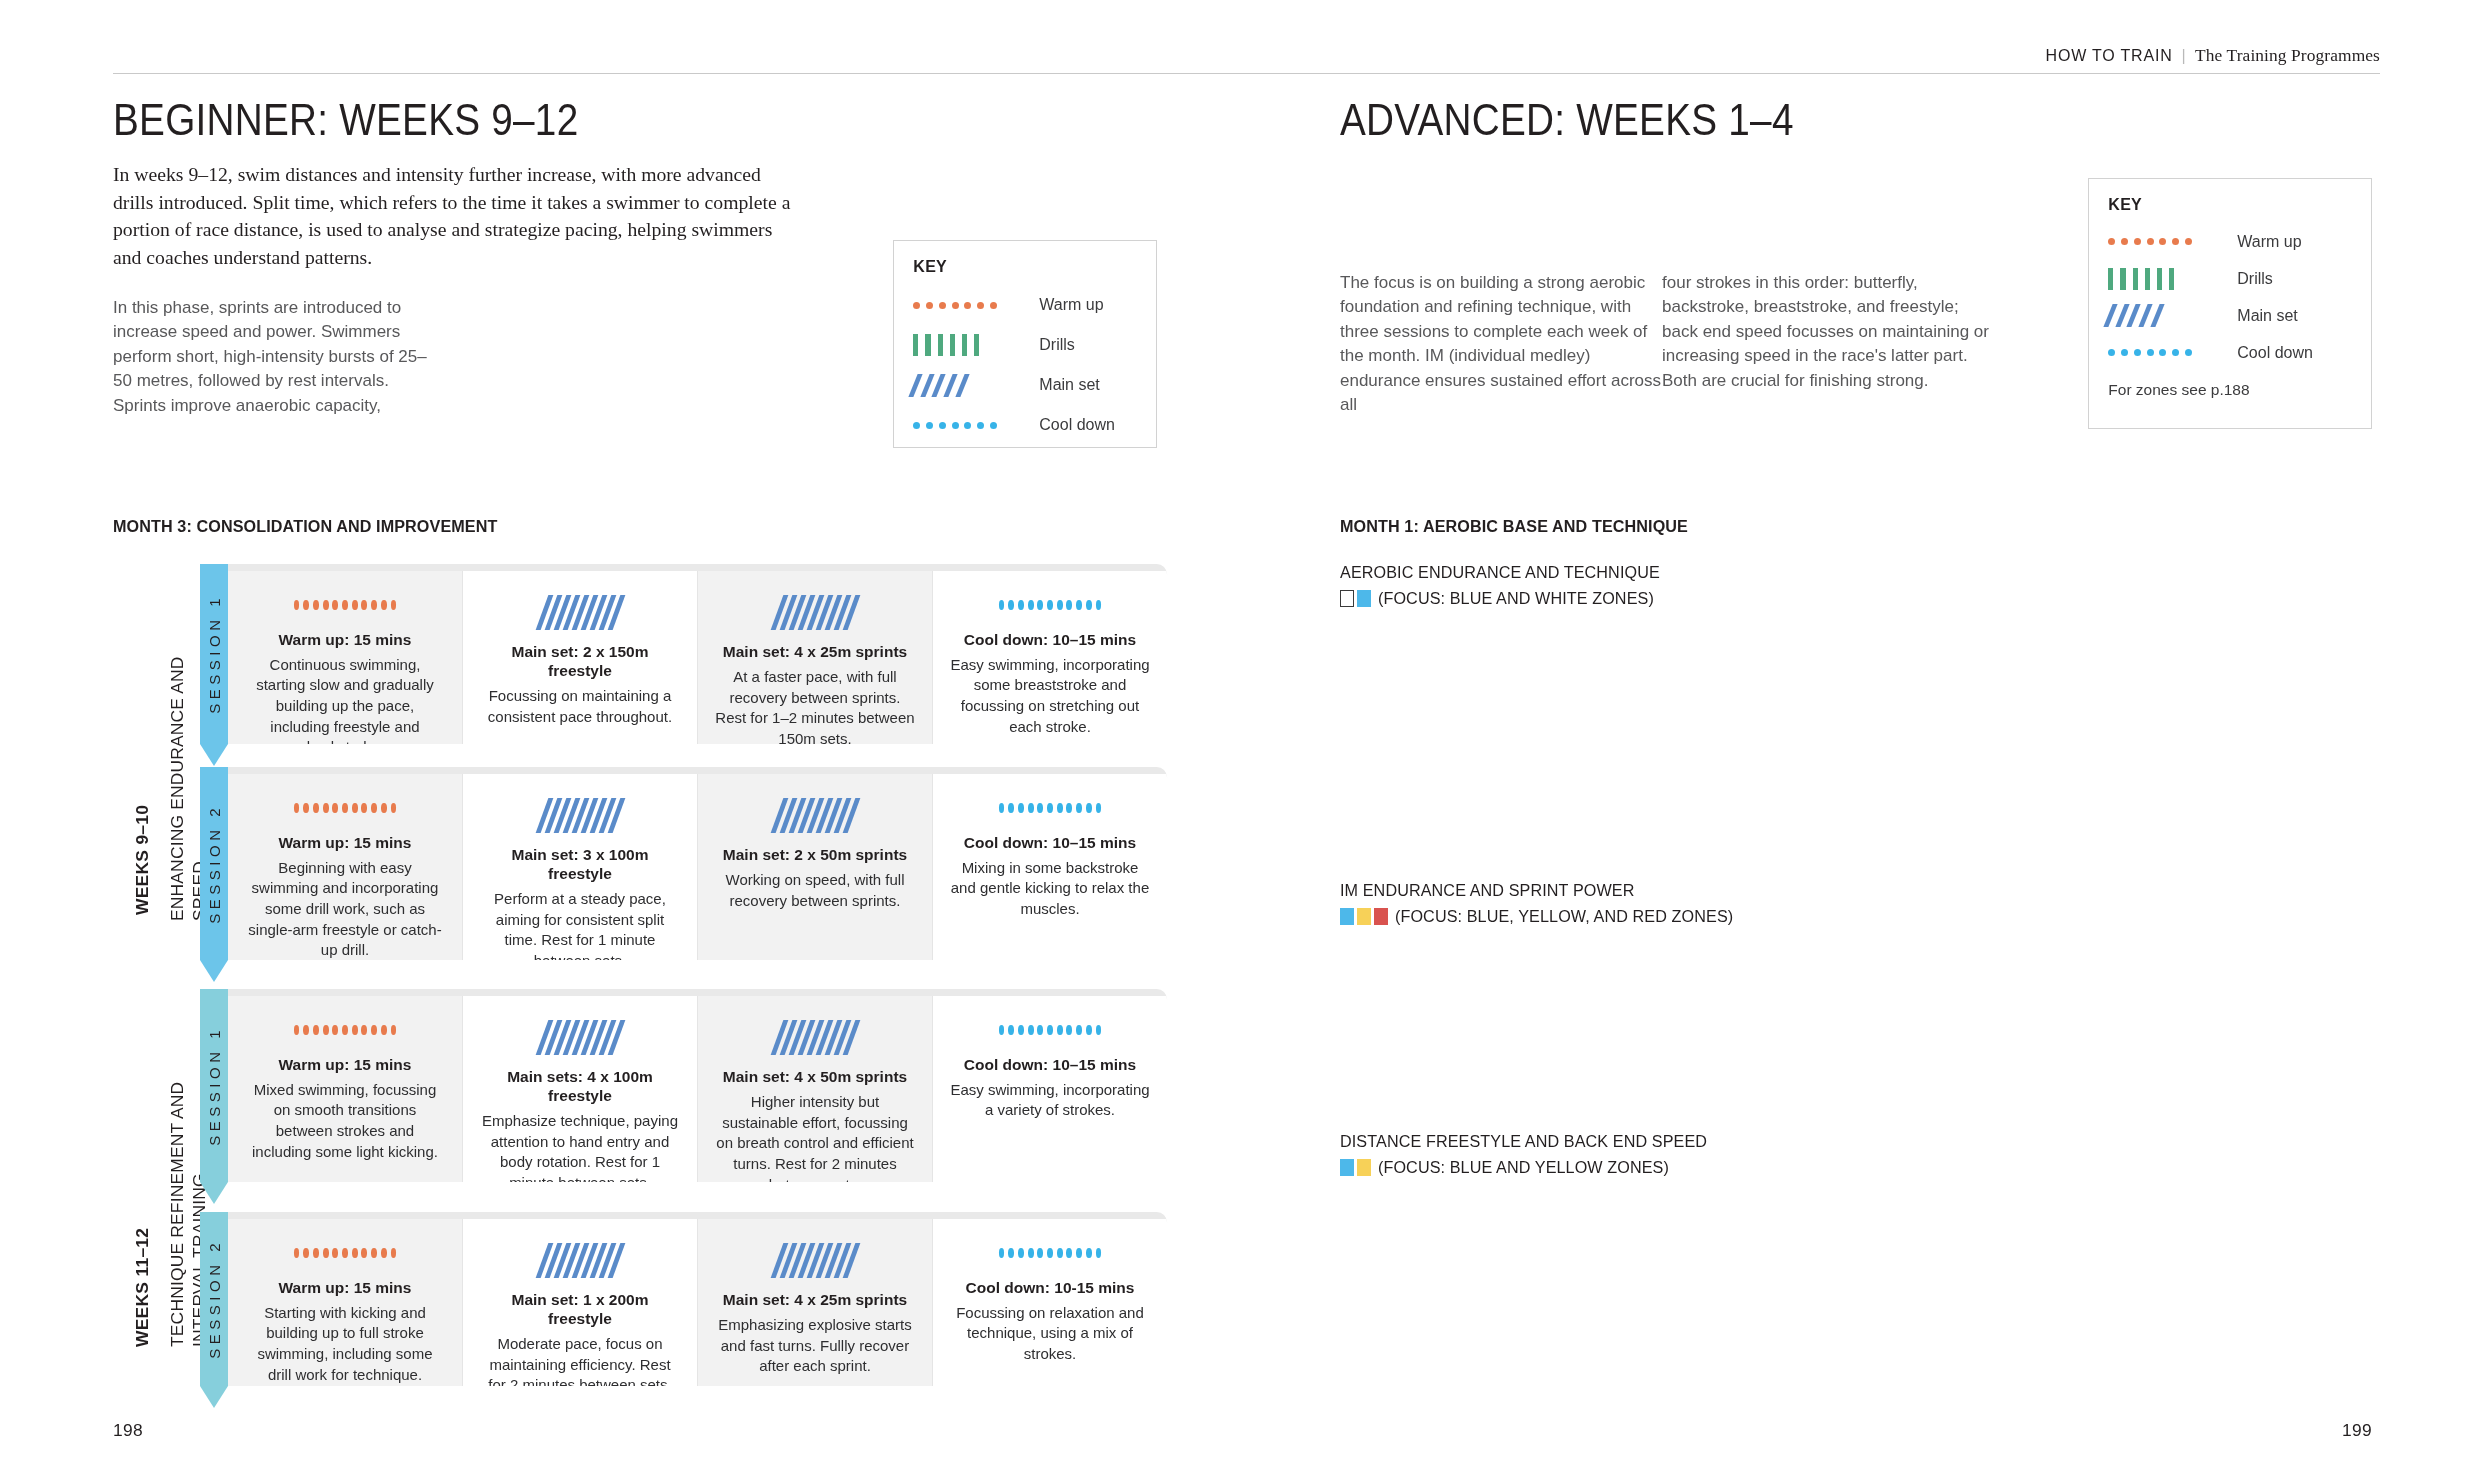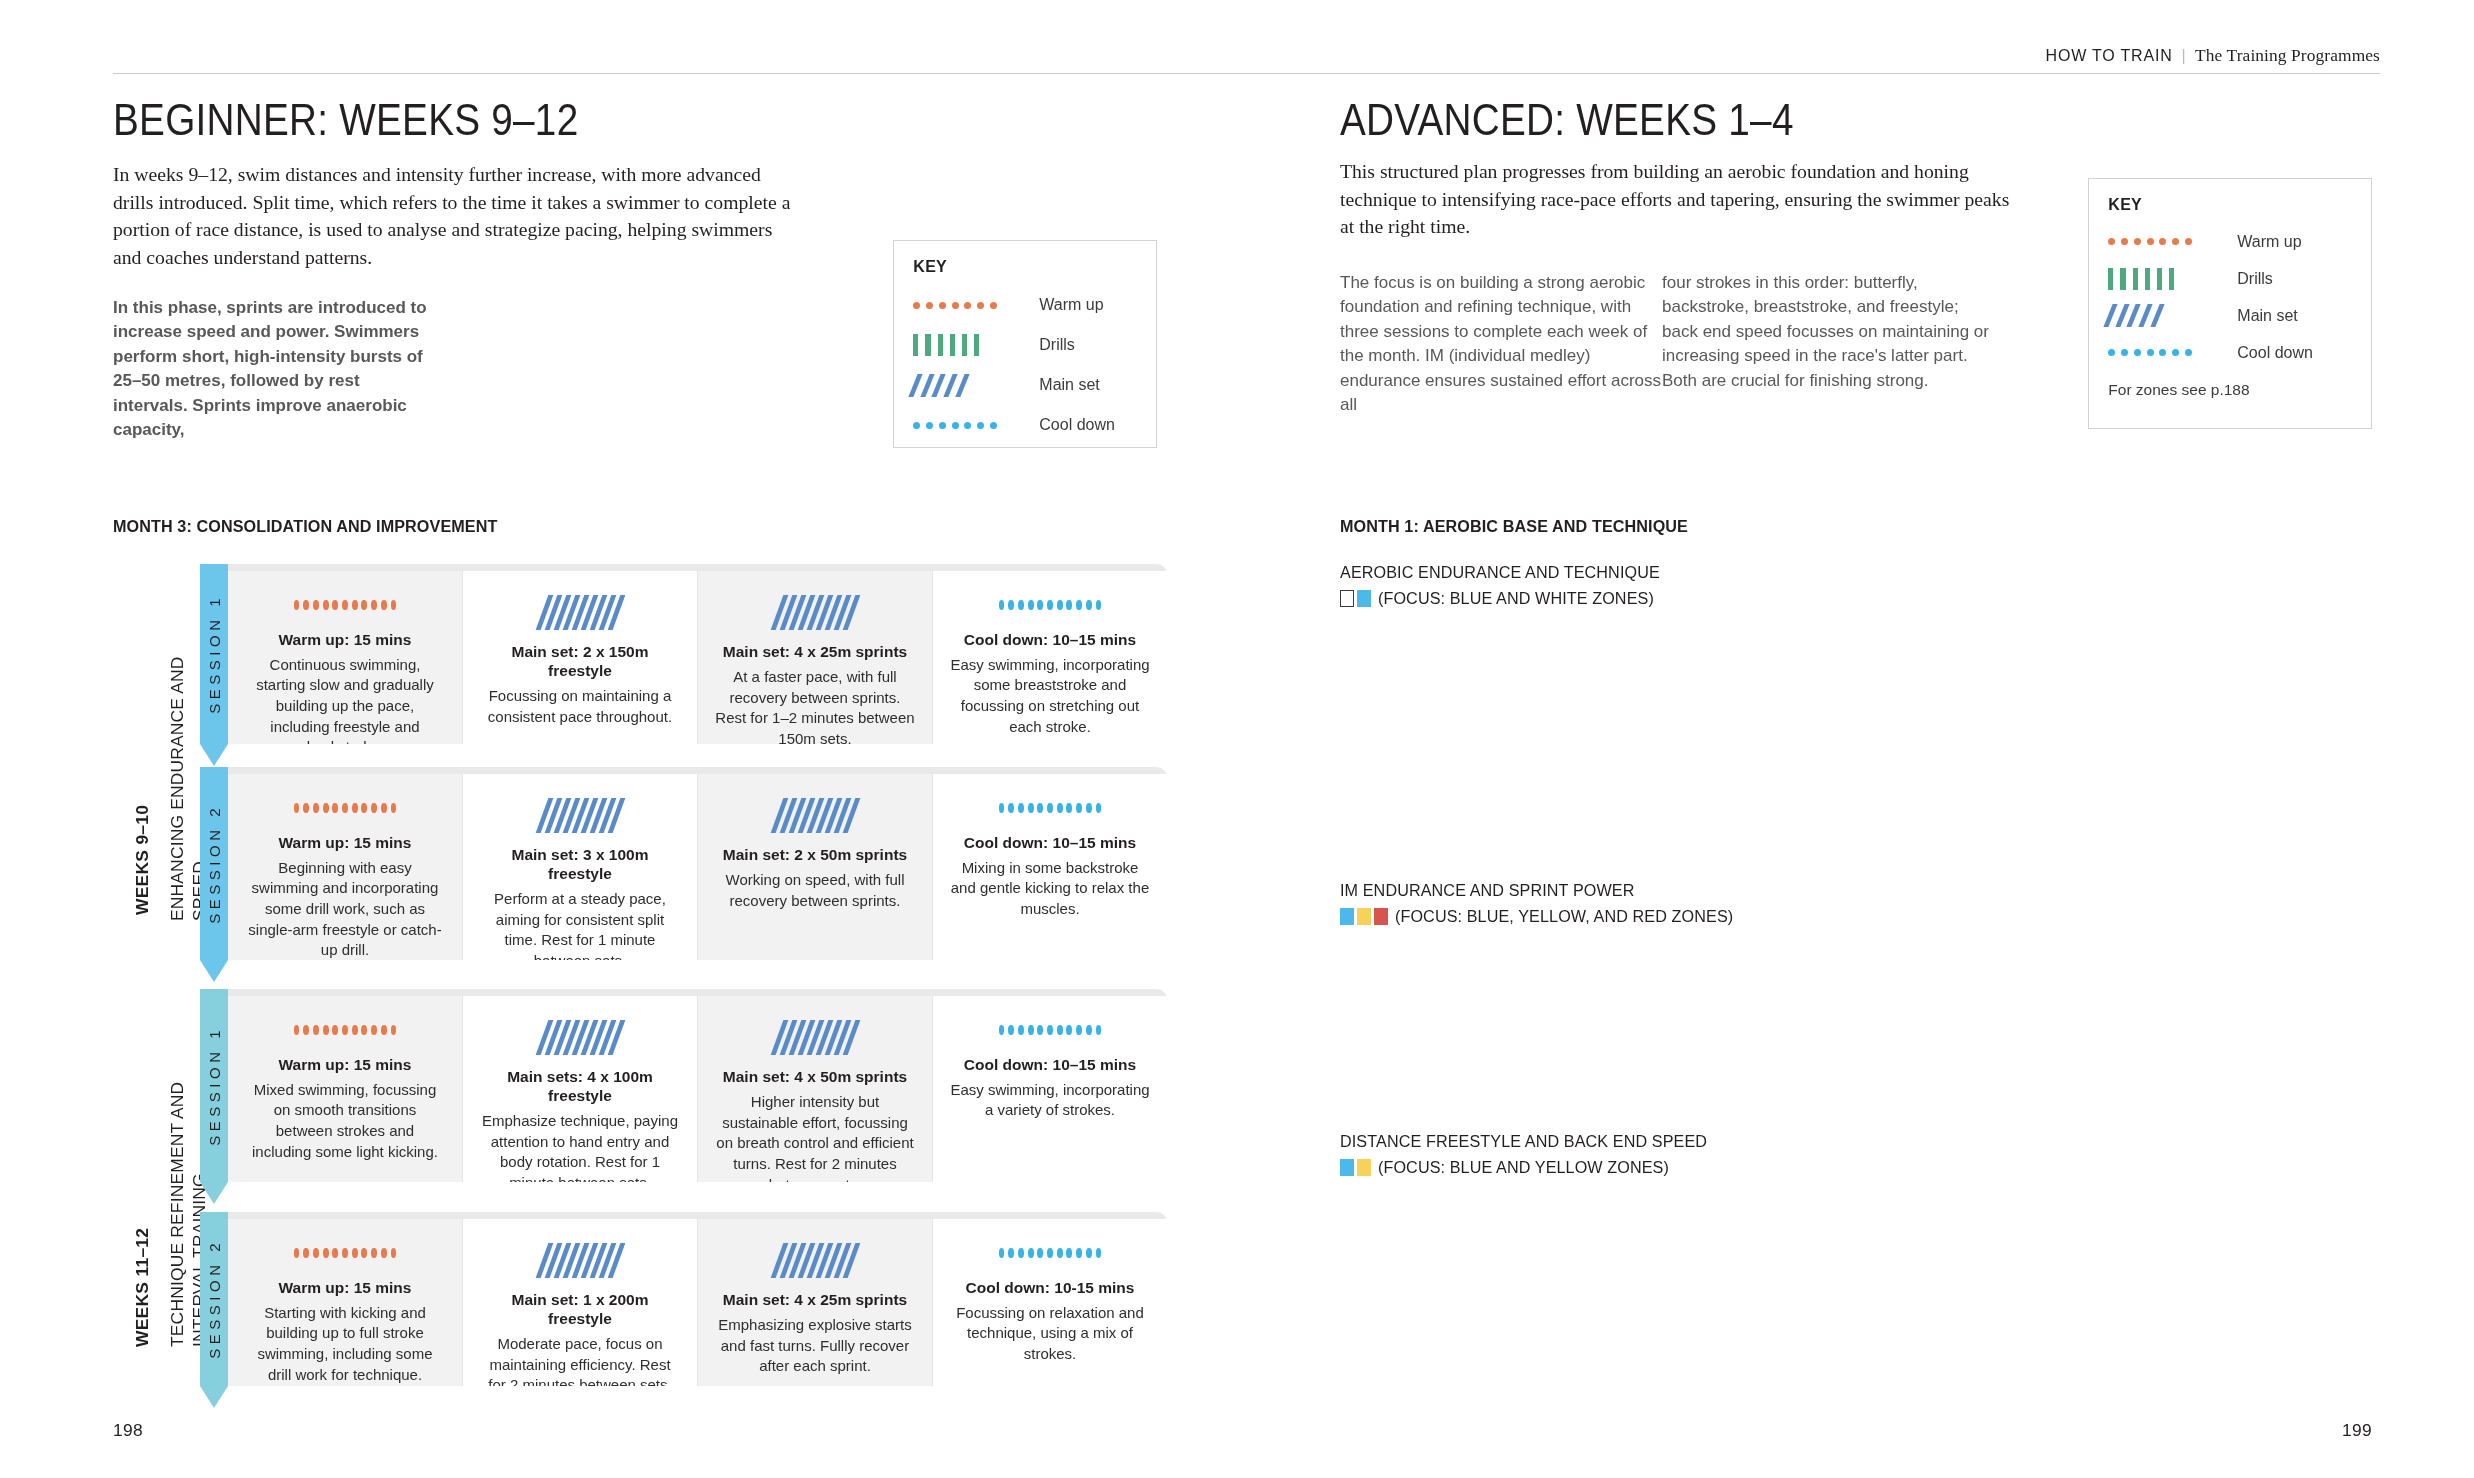--- a/index.html
+++ b/index.html
@@ -137,21 +137,21 @@
   </div>
   <div class="rule-top"></div>
 
   <div class="page page-left">
 
     <h1 class="chapter" style="left:113px;top:97px;">BEGINNER: WEEKS 9–12</h1>
 
     <div class="standfirst" style="left:113px;top:161px;width:683px;">In weeks 9–12, swim distances and intensity further increase, with more advanced drills introduced. Split time, which refers to the time it takes a swimmer to complete a portion of race distance, is used to analyse and strategize pacing, helping swimmers and coaches understand patterns.</div>
 
     <div class="bodycols" style="left:113px;top:296px;width:690px;">
-      <div class="col" style="width:322px;font-weight:bold;">In this phase, sprints are introduced to increase speed and power. Swimmers perform short, high-intensity bursts of 25–50 metres, followed by rest intervals. Sprints improve anaerobic capacity,</div>
+      <div class="col" style="width:322px;">In this phase, sprints are introduced to increase speed and power. Swimmers perform short, high-intensity bursts of 25–50 metres, followed by rest intervals. Sprints improve anaerobic capacity,</div>
     </div>
 
     <div class="keybox" style="left:893px;top:240px;width:264px;height:208px;">
       <div class="ktitle">KEY</div>
 
       <div class="keyrow">
         <span class="glyph">
           <span class="dots" id="lk-warm">
               <i style="background: rgb(232, 123, 77);"></i>
               <i style="background: rgb(232, 123, 77);"></i>
@@ -509,21 +509,20 @@
         </div>
       </div>
 
     <div class="folio left">198</div>
   </div>
 
   <div class="page page-right">
 
     <h1 class="chapter" style="left:103px;top:97px;">ADVANCED: WEEKS 1–4</h1>
 
-    <div class="standfirst" style="left:103px;top:158px;width:677px;">This structured plan progresses from building an aerobic foundation and honing technique to intensifying race-pace efforts and tapering, ensuring the swimmer peaks at the right time.</div>
 
     <div class="bodycols" style="left:103px;top:271px;width:690px;">
       <div class="col" style="width:322px;">The focus is on building a strong aerobic foundation and refining technique, with three sessions to complete each week of the month. IM (individual medley) endurance ensures sustained effort across all</div>
       <div class="col" style="width:335px;">four strokes in this order: butterfly, backstroke, breaststroke, and freestyle; back end speed focusses on maintaining or increasing speed in the race's latter part. Both are crucial for finishing strong.</div>
     </div>
 
     <div class="keybox" style="left:851px;top:178px;width:284px;height:251px;">
       <div class="ktitle">KEY</div>
 
       <div class="keyrow" style="height:37px;">

